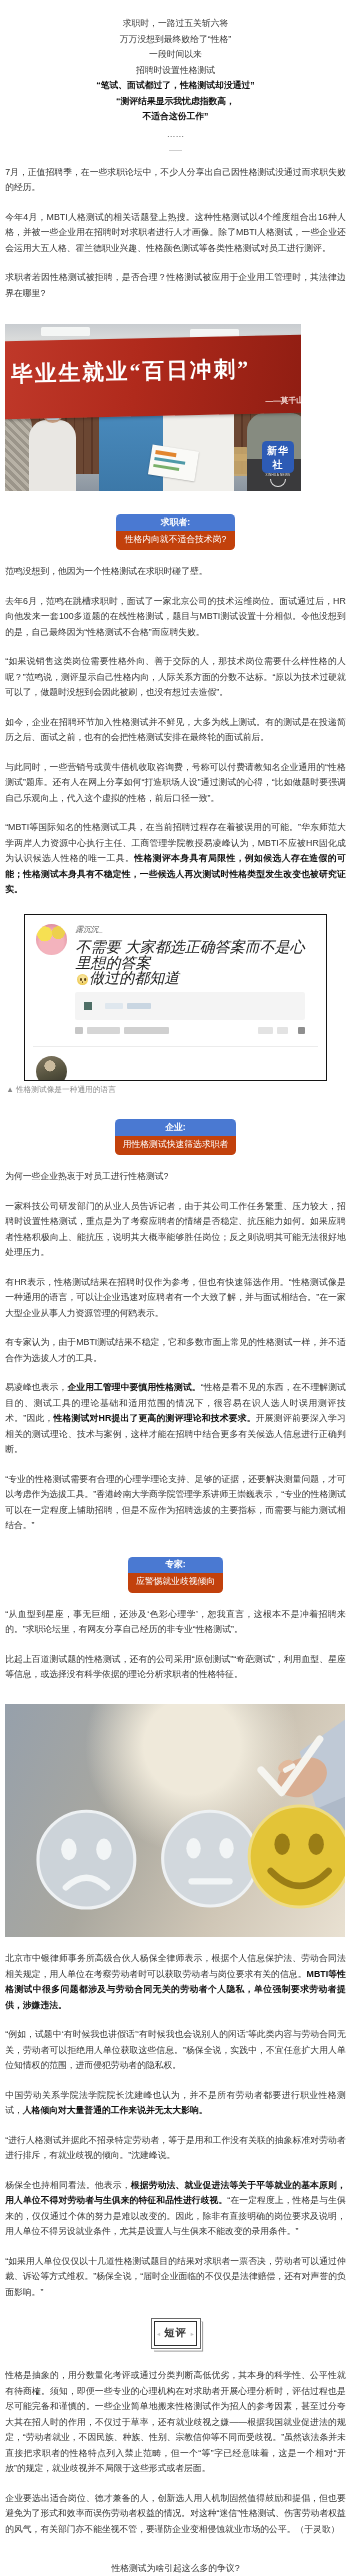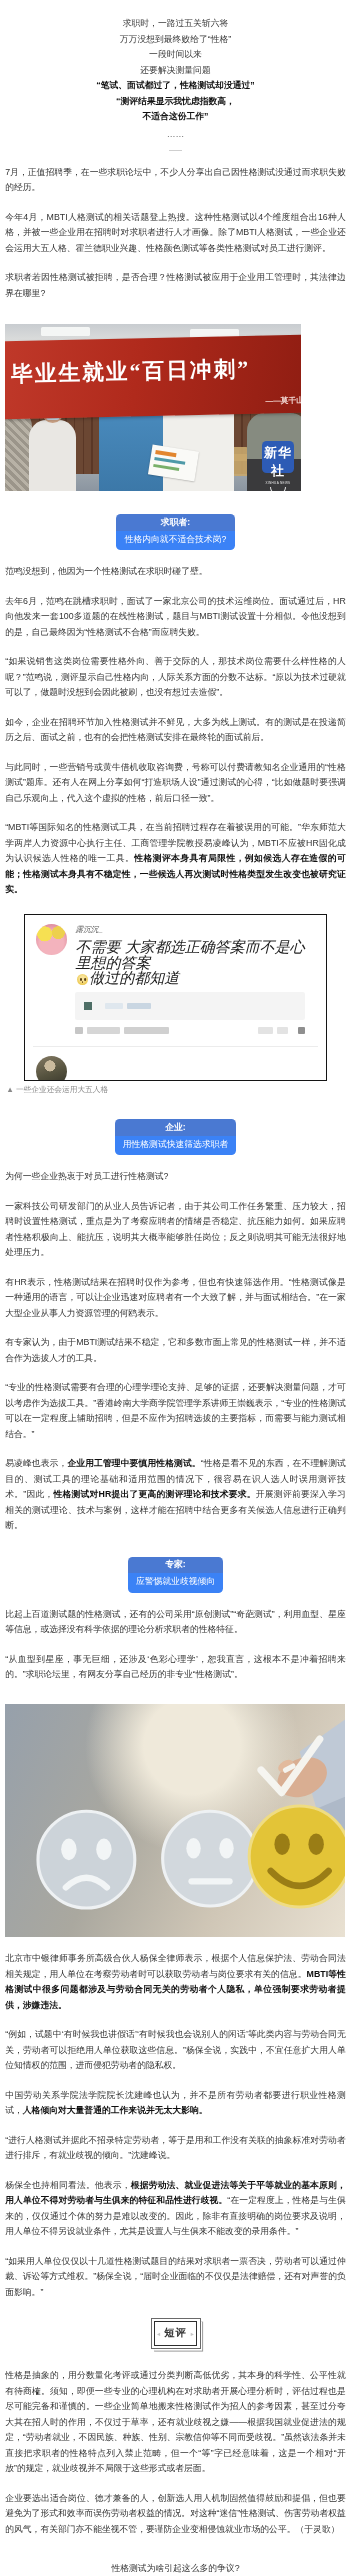--- a/index.html
+++ b/index.html
@@ -39,29 +39,29 @@
   .p-head{position:absolute;left:50%;transform:translateX(-50%);border-radius:50%;}
   .p-hair{position:absolute;left:50%;transform:translateX(-50%);border-radius:50%;}
   .p-mask{position:absolute;left:50%;transform:translateX(-50%);border-radius:2.1px;background:#d6e6ef;}
   .papers{position:absolute;width:47px;height:30px;background:#fafaf7;transform:rotate(9deg);
           box-shadow:0 0.5px 1.5px rgba(0,0,0,.3);}
   .papers .row1{position:absolute;left:4.1px;top:5.2px;width:20.6px;height:4.1px;background:#e2862f;}
   .papers .row2{position:absolute;left:4.1px;top:12.4px;width:31px;height:3.1px;background:#4f9aa8;}
   .papers .row3{position:absolute;left:4.1px;top:18.5px;width:26px;height:3.1px;background:#79b06a;}
   .xinhua{position:absolute;right:7.2px;bottom:18.5px;width:32px;height:32px;background:#2d5bb5;
           border-radius:4.6px;color:#fff;text-align:center;box-sizing:border-box;padding-top:3.6px;}
-  .xinhua .cn{font-size:13px;font-weight:bold;letter-spacing:1px;}
+  .xinhua .cn{font-size:10px;font-weight:bold;letter-spacing:1px;}
   .xinhua .en{font-size:3.1px;letter-spacing:0.3px;opacity:.85;margin-top:1px;}
   .xinhua .globe{width:13.4px;height:6.7px;border:0.5px solid rgba(255,255,255,.85);border-top:none;
                  border-radius:0 0 13.4px 13.4px;margin:2.1px auto 0;}
 
   
   .badge{width:max-content;margin:23px auto 13.4px;text-align:center;border-radius:4.6px;overflow:hidden;}
   .badge-top{background:#4a79d2;color:#fff;font-size:8.8px;font-weight:bold;padding:2.6px 8.2px 2.1px;}
-  .badge-sub{background:#3b82f6;color:#fff;font-size:8.8px;padding:3.1px 8.2px 4.1px;}
+  .badge-sub{background:#c2410c;color:#fff;font-size:8.8px;padding:3.1px 8.2px 4.1px;}
 
   
   .weibo{width:303px;height:167px;box-sizing:border-box;margin:16.5px auto 4.1px;
          border:1px solid #141414;background:#fff;overflow:hidden;}
   .wb-comment{display:flex;padding:9.3px 9.3px 0 11.3px;}
   .wb-avatar{width:31px;height:31px;border-radius:50%;flex:none;margin-right:8.2px;}
   .av1{background:radial-gradient(circle at 28% 32%,#f6e052 0 24%,rgba(0,0,0,0) 25%),
        radial-gradient(circle at 72% 28%,#edd04e 0 20%,rgba(0,0,0,0) 21%),
        radial-gradient(circle at 50% 62%,#f3b3bd 0 48%,#e394a4 72%,#d07f90);}
   .av2{background:radial-gradient(circle at 45% 32%,#cbbb9e 0 20%,rgba(0,0,0,0) 21%),
@@ -106,21 +106,21 @@
 </head>
 <body>
 
 <div class="page">
   <div class="content">
 
     <div class="poem">
       <div class="pl">求职时，一路过五关斩六将</div>
       <div class="pl">万万没想到最终败给了“性格”</div>
       <div class="pl">一段时间以来</div>
-      <div class="pl">还要解决测量问题</div>
+      <div class="pl">招聘时设置性格测试</div>
       <div class="pl bold">“笔试、面试都过了，性格测试却没通过”</div>
       <div class="pl bold">“测评结果显示我忧虑指数高，</div>
       <div class="pl bold">不适合这份工作”</div>
       <div class="pl dots">……</div>
       <div class="mini-divider"></div>
     </div>
 
     <p class="para"><span>7月，正值招聘季，在一些求职论坛中，不少人分享出自己因性格测试没通过而求职失败的经历。</span></p>
     <p class="para"><span>今年4月，MBTI人格测试的相关话题登上热搜。这种性格测试以4个维度组合出16种人格，并被一些企业用在招聘时对求职者进行人才画像。除了MBTI人格测试，一些企业还会运用大五人格、霍兰德职业兴趣、性格颜色测试等各类性格测试对员工进行测评。</span></p>
     <p class="para"><span>求职者若因性格测试被拒聘，是否合理？性格测试被应用于企业用工管理时，其法律边界在哪里?</span></p>
@@ -219,41 +219,41 @@
               <div class="m-sq"></div>
             </div>
           </div>
         </div>
       </div>
       <div class="wb-divider"></div>
       <div class="wb-comment">
         <div class="wb-avatar av2"></div>
       </div>
     </div>
-    <div class="caption">▲ 一些企业还会运用大五人格</div>
+    <div class="caption">▲ 性格测试像是一种通用的语言</div>
 
     <div class="badge">
       <div class="badge-top">企业:</div>
       <div class="badge-sub">用性格测试快速筛选求职者</div>
     </div>
 
     <p class="para"><span>为何一些企业热衷于对员工进行性格测试?</span></p>
     <p class="para"><span>一家科技公司研发部门的从业人员告诉记者，由于其公司工作任务繁重、压力较大，招聘时设置性格测试，重点是为了考察应聘者的情绪是否稳定、抗压能力如何。如果应聘者性格积极向上、能抗压，说明其大概率能够胜任岗位；反之则说明其可能无法很好地处理压力。</span></p>
     <p class="para"><span>有HR表示，性格测试结果在招聘时仅作为参考，但也有快速筛选作用。“性格测试像是一种通用的语言，可以让企业迅速对应聘者有一个大致了解，并与面试相结合。”在一家大型企业从事人力资源管理的何鸥表示。</span></p>
     <p class="para"><span>有专家认为，由于MBTI测试结果不稳定，它和多数市面上常见的性格测试一样，并不适合作为选拔人才的工具。</span></p>
+    <p class="para"><span>易凌峰也表示，</span><b>企业用工管理中要慎用性格测试。</b><span>“性格是看不见的东西，在不理解测试目的、测试工具的理论基础和适用范围的情况下，很容易在识人选人时误用测评技术。”因此，</span><b>性格测试对HR提出了更高的测评理论和技术要求。</b><span>开展测评前要深入学习相关的测试理论、技术与案例，这样才能在招聘中结合更多有关候选人信息进行正确判断。</span></p>
     <p class="para"><span>“专业的性格测试需要有合理的心理学理论支持、足够的证据，还要解决测量问题，才可以考虑作为选拔工具。”香港岭南大学商学院管理学系讲师王崇巍表示，“专业的性格测试可以在一定程度上辅助招聘，但是不应作为招聘选拔的主要指标，而需要与能力测试相结合。”</span></p>
-    <p class="para"><span>易凌峰也表示，</span><b>企业用工管理中要慎用性格测试。</b><span>“性格是看不见的东西，在不理解测试目的、测试工具的理论基础和适用范围的情况下，很容易在识人选人时误用测评技术。”因此，</span><b>性格测试对HR提出了更高的测评理论和技术要求。</b><span>开展测评前要深入学习相关的测试理论、技术与案例，这样才能在招聘中结合更多有关候选人信息进行正确判断。</span></p>
 
     <div class="badge">
       <div class="badge-top">专家:</div>
       <div class="badge-sub">应警惕就业歧视倾向</div>
     </div>
 
+    <p class="para"><span>“从血型到星座，事无巨细，还涉及‘色彩心理学’，恕我直言，这根本不是冲着招聘来的。”求职论坛里，有网友分享自己经历的非专业“性格测试”。</span></p>
     <p class="para"><span>比起上百道测试题的性格测试，还有的公司采用“原创测试”“奇葩测试”，利用血型、星座等信息，或选择没有科学依据的理论分析求职者的性格特征。</span></p>
-    <p class="para"><span>“从血型到星座，事无巨细，还涉及‘色彩心理学’，恕我直言，这根本不是冲着招聘来的。”求职论坛里，有网友分享自己经历的非专业“性格测试”。</span></p>
 
     <div class="photo2">
       <svg width="340" height="233" viewBox="0 0 660 452">
 
         <polygon points="660,30 572,92 608,215 660,262" fill="#bfc9d6"></polygon>
         <polygon points="660,180 600,205 616,262 660,300" fill="#aeb9c8"></polygon>
         <circle cx="640" cy="236" r="7" fill="#e8e4da"></circle>
 
         <ellipse cx="577" cy="142" rx="50" ry="36" fill="#d9ae92" transform="rotate(-24 577 142)"></ellipse>
         <ellipse cx="545" cy="120" rx="16" ry="10" fill="#e2ba9d" transform="rotate(-30 545 120)"></ellipse>

